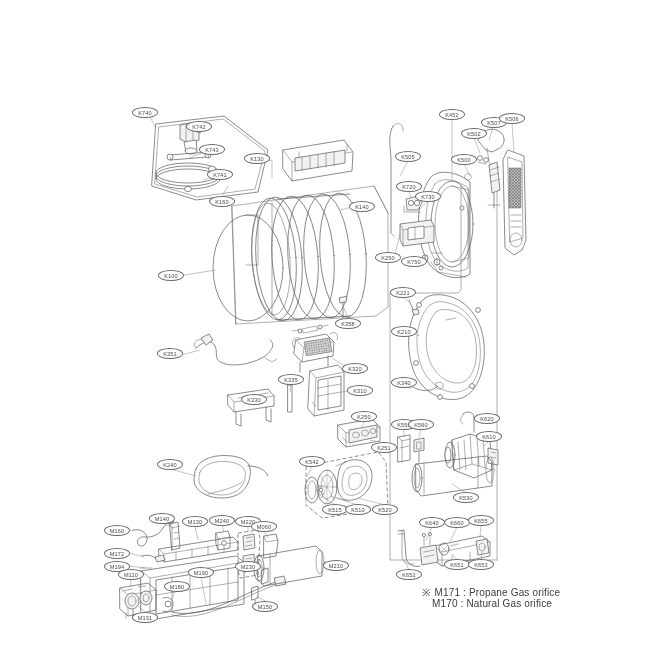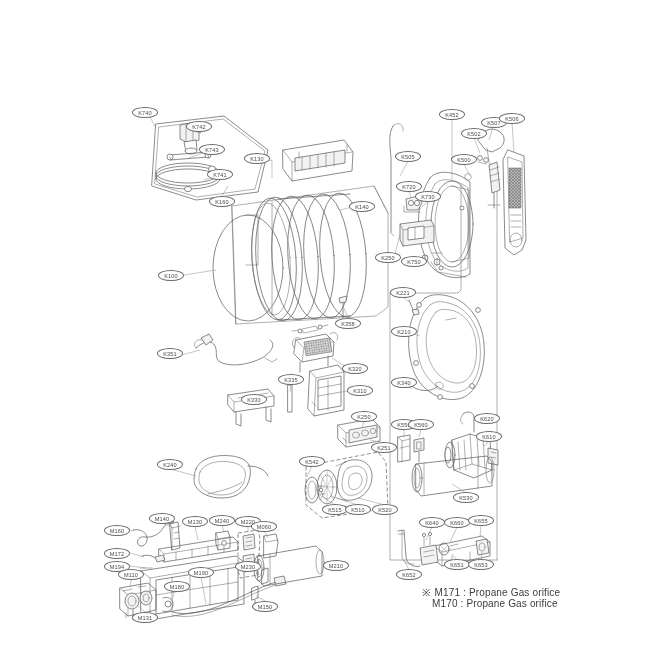--- a/index.html
+++ b/index.html
@@ -534,16 +534,16 @@
       <div class="callout" style="left: 177px; top: 586px;">M180</div>
       <div class="callout" style="left: 201px; top: 572px;">M190</div>
       <div class="callout" style="left: 248px; top: 566px;">M230</div>
       <div class="callout" style="left: 145px; top: 617px;">M131</div>
       <div class="callout" style="left: 336px; top: 565px;">M210</div>
       <div class="callout" style="left: 265px; top: 606px;">M150</div>
     </div>
 
   <div id="legend-layer">
       <div class="legend" style="left: 422px; top: 585px;"><span class="star">※</span><span>M171 : Propane Gas orifice</span></div>
-      <div class="legend" style="left: 432px; top: 598px;"><span>M170 : Propane Gas orifice</span></div>
+      <div class="legend" style="left: 432px; top: 598px;"><span>M170 : Natural Gas orifice</span></div>
     </div>
 
 </div>
 
 </body></html>

